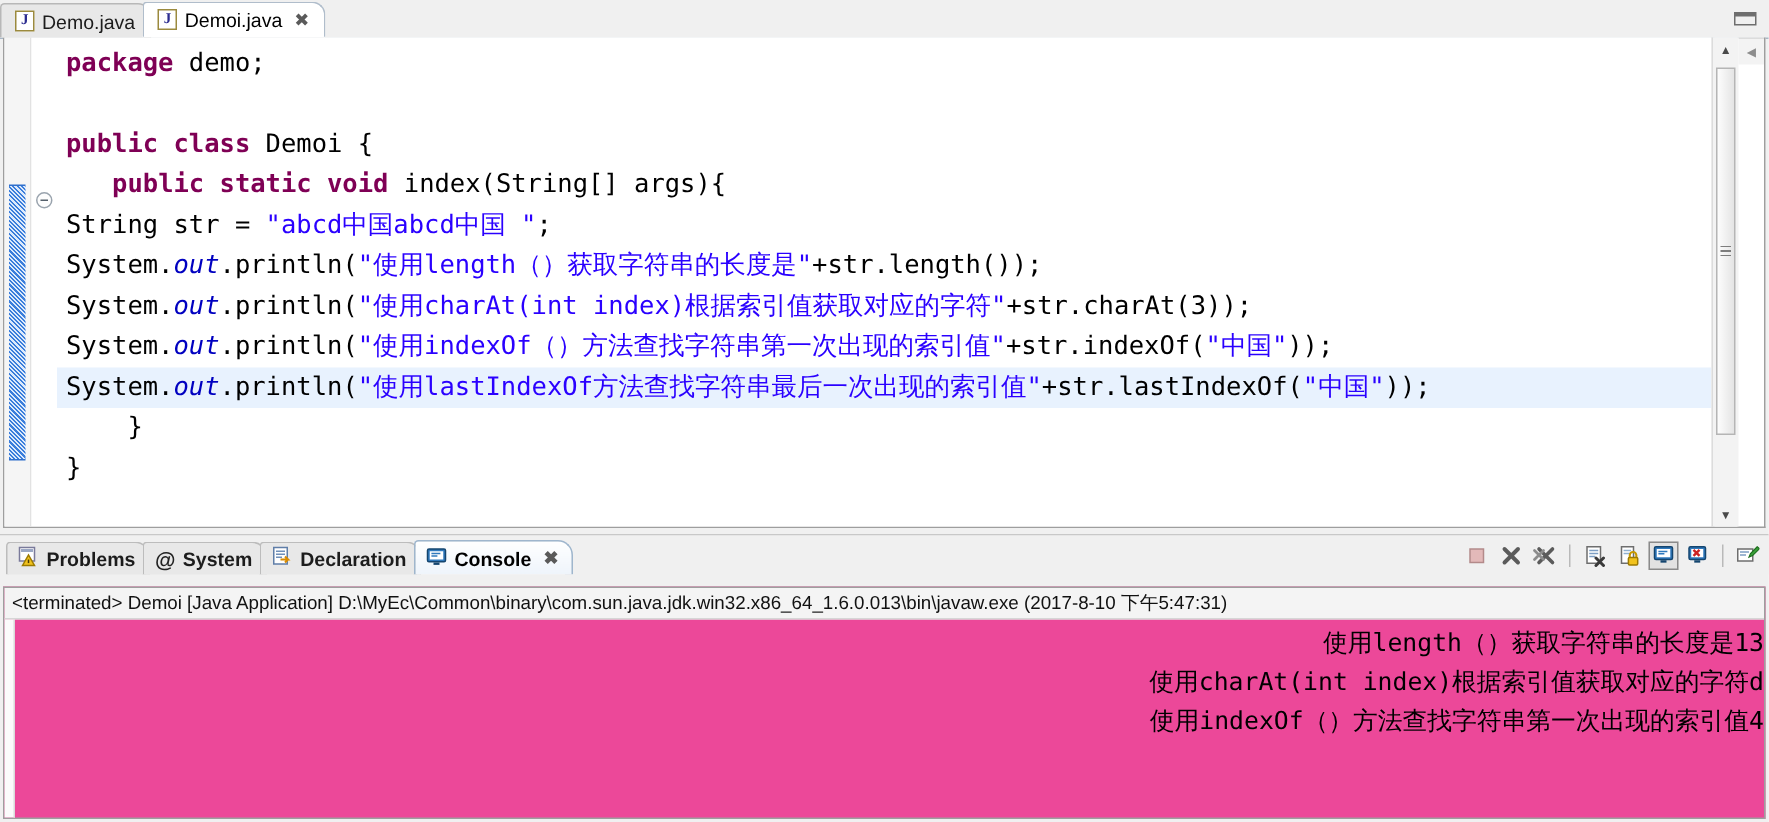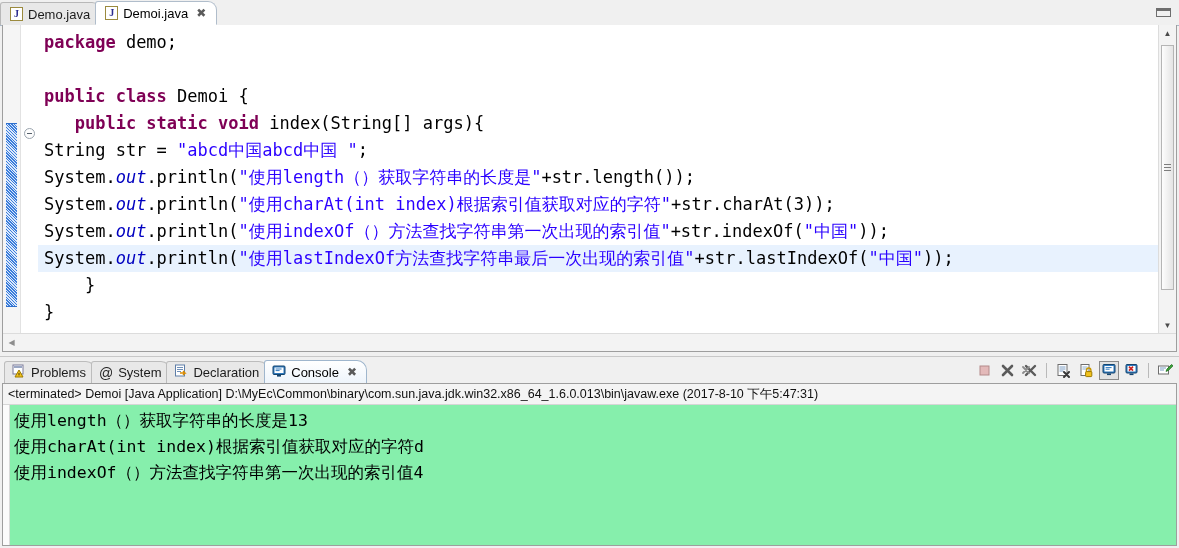--- a/index.html
+++ b/index.html
@@ -106,21 +106,21 @@
   .editor-body {
     position: absolute;
     top: 25px;
     left: 2px;
     right: 2px;
     bottom: 4px;
     border: 1px solid #9e9e9e;
     border-top: none;
     background: #ffffff;
     display: flex;
-    flex-direction: column;
+    flex-direction: row;
     box-sizing: border-box;
   }
   .editor-rows {
     display: flex;
     flex: 1;
     min-height: 0;
     position: relative;
   }
   .gutter-annot {
     width: 17px;
@@ -269,20 +269,21 @@
     padding: 0 9px 0 7px;
     font-size: 13px;
     box-sizing: border-box;
     border-top-left-radius: 3px;
     border-top-right-radius: 10px;
     margin-right: -5px;
     color: #1c1c1c;
     background: #e8e8e8;
     border: 1px solid #bcbcbc;
     border-bottom: none;
+    font-weight: bold;
   }
   .ctab.active {
     background: linear-gradient(to bottom, #ffffff, #eef4fb);
     border: 1px solid #9fb6cd;
     border-bottom: none;
     color: #000;
     z-index: 3;
     height: 23px;
   }
   .ctoolbar {
@@ -302,23 +303,23 @@
   .tb-btn.pressed {
     border: 1px solid #8a8a8a;
     background: #e2e2e2;
   }
   .tb-sep {
     width: 1px; height: 15px; background: #b9b9b9; margin: 0 3px;
   }
 
   .console-body {
     flex: 1;
-    margin: 0 2px 2px 2px;
+    margin: 8px 2px 2px 2px;
     border: 1px solid #9e9e9e;
-    background: #86efac;
+    background: #ec4899;
     display: flex;
     flex-direction: column;
     min-height: 0;
   }
   .console-status {
     height: 20px;
     line-height: 20px;
     font-size: 12.5px;
     font-family: "Liberation Sans", sans-serif;
     padding-left: 5px;
@@ -336,20 +337,21 @@
   .con-gutter {
     width: 6px;
     flex: 0 0 6px;
     border-right: 1px solid #dadada;
     background: #fbfbfb;
   }
   .con-text {
     flex: 1;
     padding: 3px 0 8px 4px;
     overflow: hidden;
+    text-align: right;
   }
   .con-line {
     font-family: "DejaVu Sans Mono", monospace;
     font-size: 16.5px;
     line-height: 26px;
     white-space: pre;
     color: #000;
   }
 </style>
 </head>

